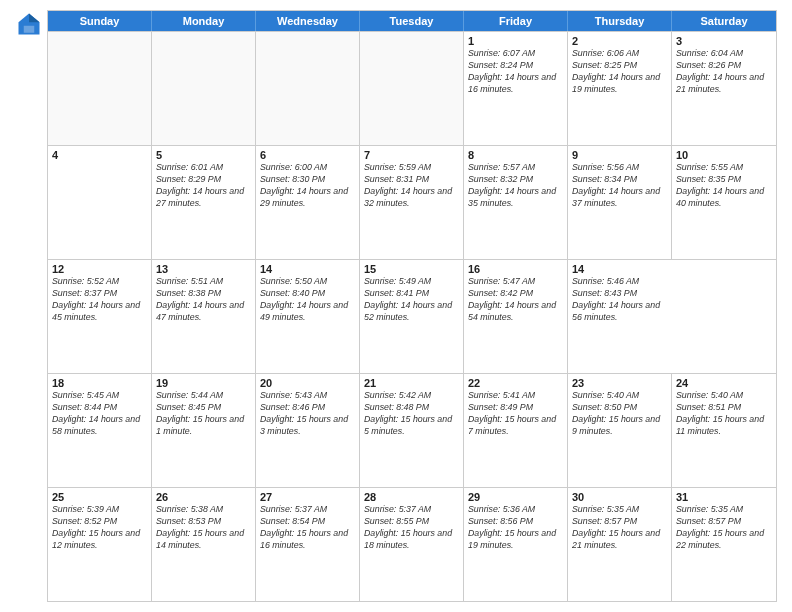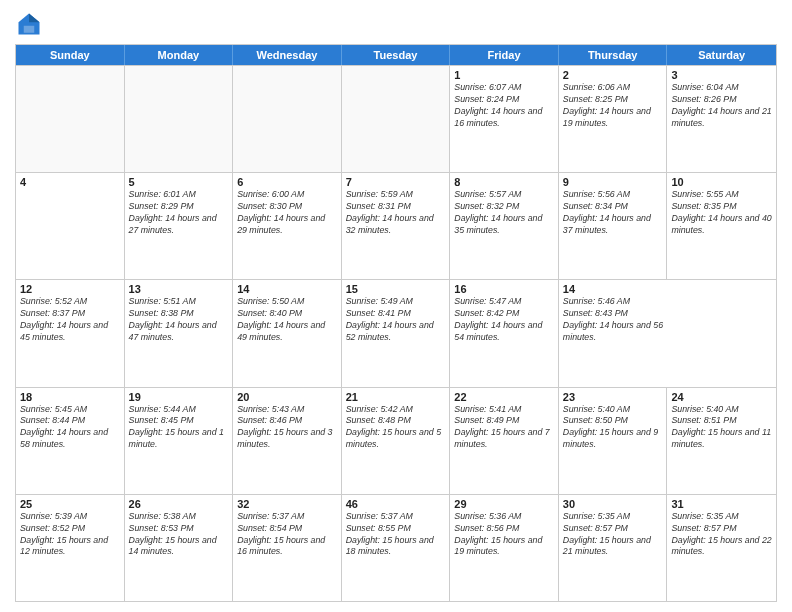--- a/index.html
+++ b/index.html
@@ -8,21 +8,21 @@
       height: 612px;
       font-family: Arial, sans-serif;
       background: #fff;
       overflow: hidden;
     }
     .page {
       width: 792px;
       height: 612px;
       padding: 10px 15px;
       display: flex;
-      flex-direction: column;
+      flex-direction: row;
     }
     .header {
       display: flex;
       justify-content: space-between;
       align-items: flex-start;
       margin-bottom: 6px;
     }
     .logo {
       display: flex;
       align-items: center;
@@ -248,25 +248,25 @@
         <div class="cal-row">
           <div class="cal-cell">
             <div class="day-num">25</div>
             <div class="day-info">Sunrise: 5:39 AM<br>Sunset: 8:52 PM<br>Daylight: 15 hours and 12 minutes.</div>
           </div>
           <div class="cal-cell">
             <div class="day-num">26</div>
             <div class="day-info">Sunrise: 5:38 AM<br>Sunset: 8:53 PM<br>Daylight: 15 hours and 14 minutes.</div>
           </div>
           <div class="cal-cell">
-            <div class="day-num">32</div>
+            <div class="day-num">27</div>
             <div class="day-info">Sunrise: 5:37 AM<br>Sunset: 8:54 PM<br>Daylight: 15 hours and 16 minutes.</div>
           </div>
           <div class="cal-cell">
-            <div class="day-num">46</div>
+            <div class="day-num">28</div>
             <div class="day-info">Sunrise: 5:37 AM<br>Sunset: 8:55 PM<br>Daylight: 15 hours and 18 minutes.</div>
           </div>
           <div class="cal-cell">
             <div class="day-num">29</div>
             <div class="day-info">Sunrise: 5:36 AM<br>Sunset: 8:56 PM<br>Daylight: 15 hours and 19 minutes.</div>
           </div>
           <div class="cal-cell">
             <div class="day-num">30</div>
             <div class="day-info">Sunrise: 5:35 AM<br>Sunset: 8:57 PM<br>Daylight: 15 hours and 21 minutes.</div>
           </div>

